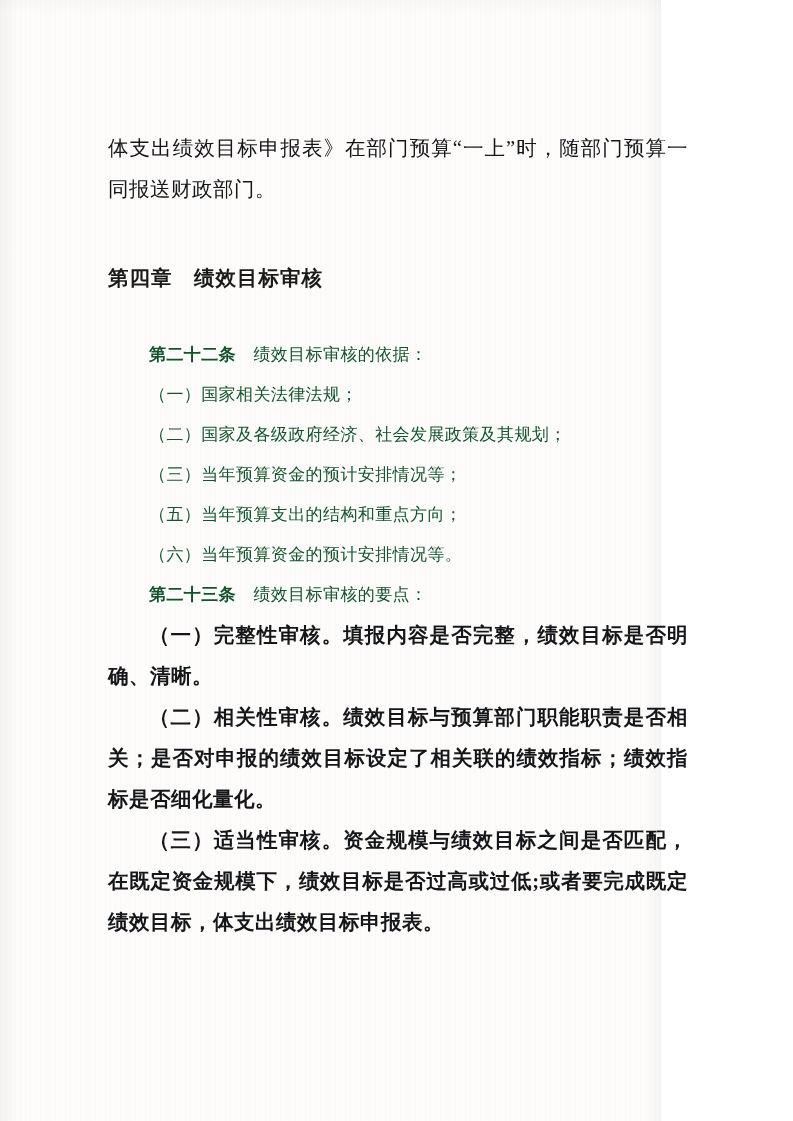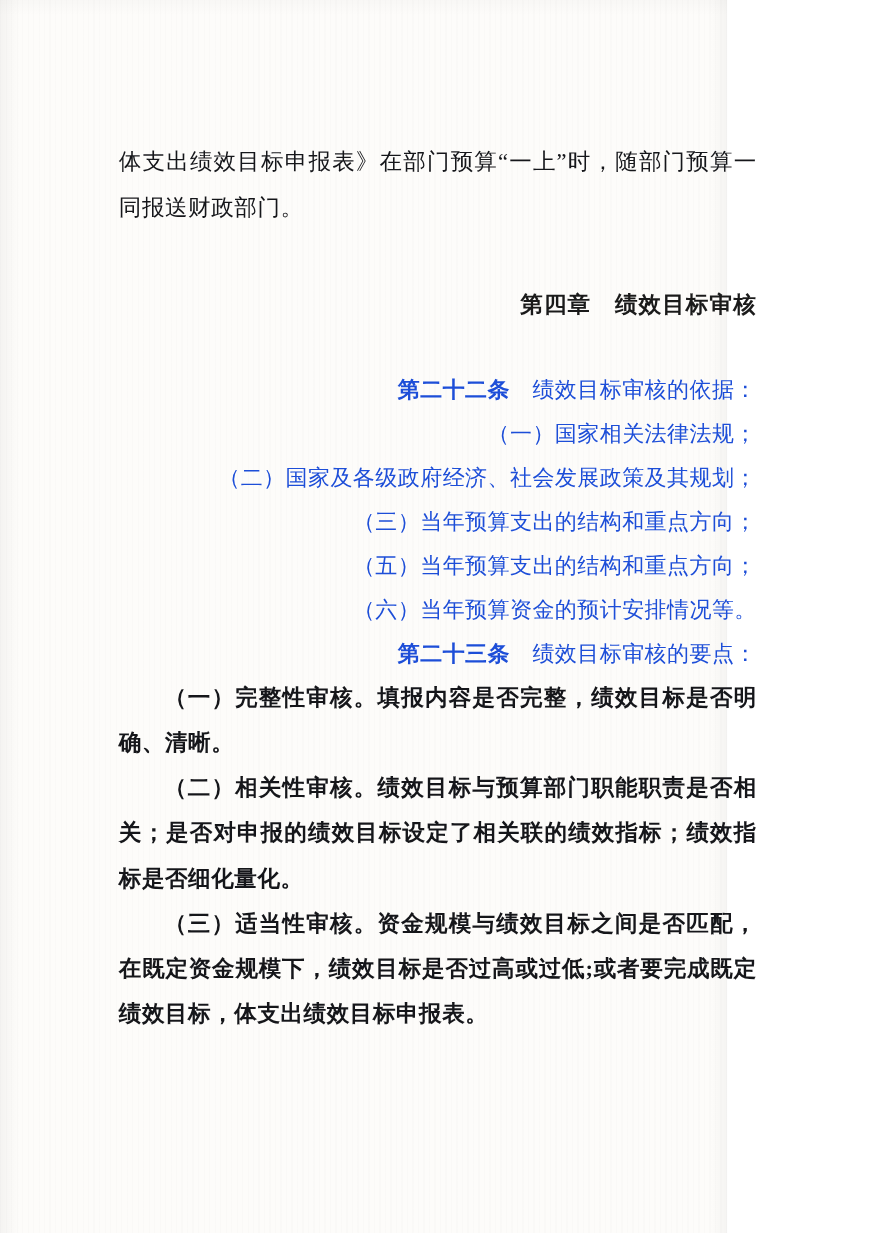--- a/index.html
+++ b/index.html
@@ -44,38 +44,37 @@
     letter-spacing: 0.5px;
     text-align: justify;
     margin: 0;
     color: #15161a;
   }
   .para.indent2 {
     text-indent: 41px;
     font-weight: bold;
   }
   .chapter-title {
-    text-align: right;
+    text-align: left;
     font-size: 20.5px;
     line-height: 41px;
     font-weight: bold;
     letter-spacing: 1px;
     margin: 0;
     padding: 0;
   }
   .spacer-lg { height: 48px; }
   .spacer-md { height: 36px; }
   .list-item {
-    font-size: 20px;
+    font-size: 17px;
     line-height: 40px;
     letter-spacing: 0.4px;
     margin: 0;
     text-indent: 41px;
-    color: #1d4ed8;
-    text-align: right;
+    color: #14532d;
   }
   .article-head {
     font-weight: bold;
   }
 </style>
 </head>
 <body>
 
 <div class="page">
   <div class="paper-texture"></div>
@@ -87,21 +86,21 @@
     <div class="spacer-lg"></div>
 
     <p class="chapter-title">第四章　绩效目标审核</p>
 
     <div class="spacer-md"></div>
 
     <p class="list-item"><span class="article-head">第二十二条</span>　<span>绩效目标审核的依据：</span></p>
 
     <p class="list-item">（一）国家相关法律法规；</p>
     <p class="list-item">（二）国家及各级政府经济、社会发展政策及其规划；</p>
-    <p class="list-item">（三）当年预算支出的结构和重点方向；</p>
+    <p class="list-item">（三）当年预算资金的预计安排情况等；</p>
     <p class="list-item">（五）当年预算支出的结构和重点方向；</p>
     <p class="list-item">（六）当年预算资金的预计安排情况等。</p>
 
     <p class="list-item"><span class="article-head">第二十三条</span>　<span>绩效目标审核的要点：</span></p>
 
     <p class="para indent2">（一）完整性审核。填报内容是否完整，绩效目标是否明确、清晰。</p>
     <p class="para indent2">（二）相关性审核。绩效目标与预算部门职能职责是否相关；是否对申报的绩效目标设定了相关联的绩效指标；绩效指标是否细化量化。</p>
     <p class="para indent2">（三）适当性审核。资金规模与绩效目标之间是否匹配，在既定资金规模下，绩效目标是否过高或过低;或者要完成既定绩效目标，体支出绩效目标申报表。</p>
 
   </div>

